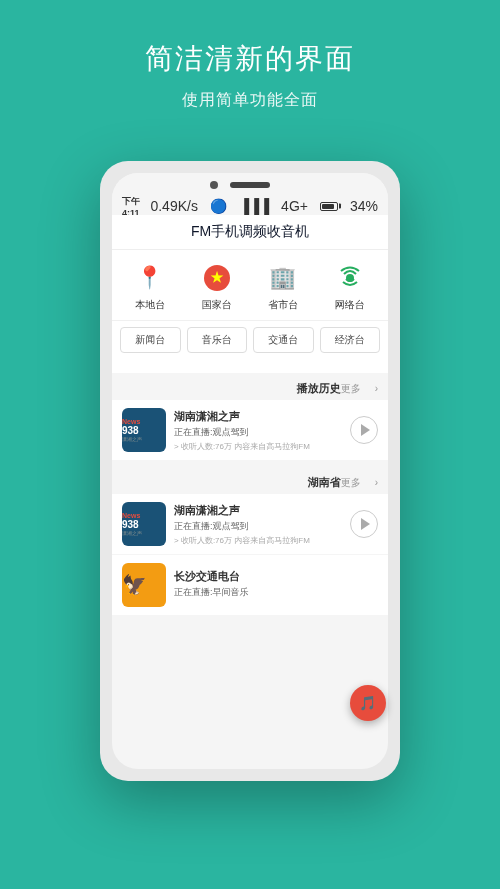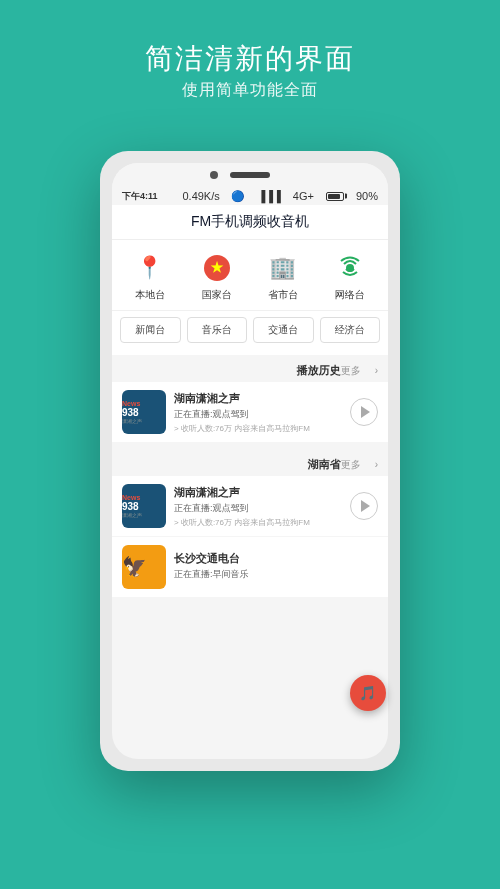--- a/index.html
+++ b/index.html
@@ -17,21 +17,21 @@
     .hero-text {
       margin-top: 40px;
       text-align: center;
       color: white;
     }
 
     .hero-title {
       font-size: 28px;
       font-weight: 500;
       letter-spacing: 2px;
-      margin-bottom: 2px;
+      margin-bottom: 12px;
     }
 
     .hero-subtitle {
       font-size: 16px;
       opacity: 0.9;
       letter-spacing: 1px;
     }
 
     .phone-wrapper {
       margin-top: 50px;
@@ -96,21 +96,21 @@
       padding: 0 10px;
       font-size: 9px;
       color: #333;
     }
 
     .status-left { font-weight: 600; }
     .status-right {
       display: flex;
       align-items: center;
       gap: 12px;
-      font-size: 11px;
+      font-size: 14px;
     }
 
     .battery {
       width: 18px;
       height: 9px;
       border: 1px solid #333;
       border-radius: 2px;
       position: relative;
       display: inline-flex;
       align-items: center;
@@ -178,21 +178,21 @@
     
     .tags-section {
       background: white;
       padding: 6px 8px;
       border-top: 1px solid #f0f0f0;
     }
 
     .tags-row {
       display: flex;
       gap: 6px;
-      margin-bottom: 6px;
+      margin-bottom: 14px;
       flex-wrap: nowrap;
     }
 
     .tag-btn {
       flex: 1;
       text-align: center;
       border: 1px solid #ddd;
       border-radius: 4px;
       padding: 5px 2px;
       font-size: 10px;
@@ -366,21 +366,21 @@
     <div class="status-bar">
       <span class="status-left">下午4:11</span>
       <span class="status-right">
         <span>0.49K/s</span>
         <span>🔵</span>
         <span>▐▐▐</span>
         <span>4G+</span>
         <span class="battery">
           <span class="battery-fill"></span>
         </span>
-        <span>90%</span>
+        <span>34%</span>
       </span>
     </div>
 
     <div class="app-header">
       <span>FM手机调频收音机</span>
     </div>
 
     <div class="category-row">
       <div class="category-item">
         <div class="cat-icon" style="font-size:22px;">📍</div>

